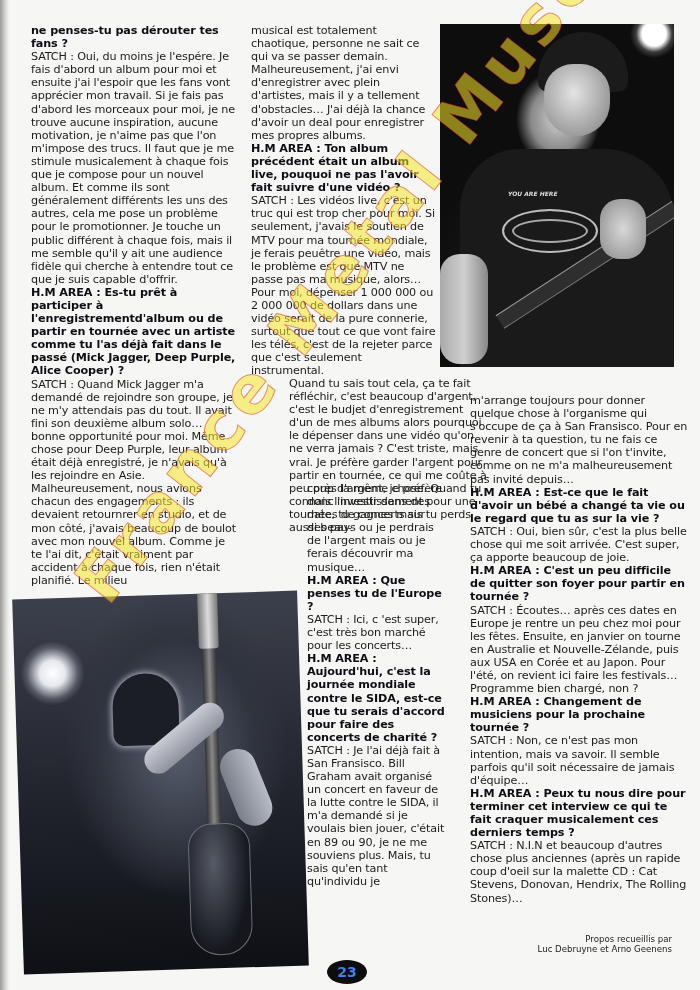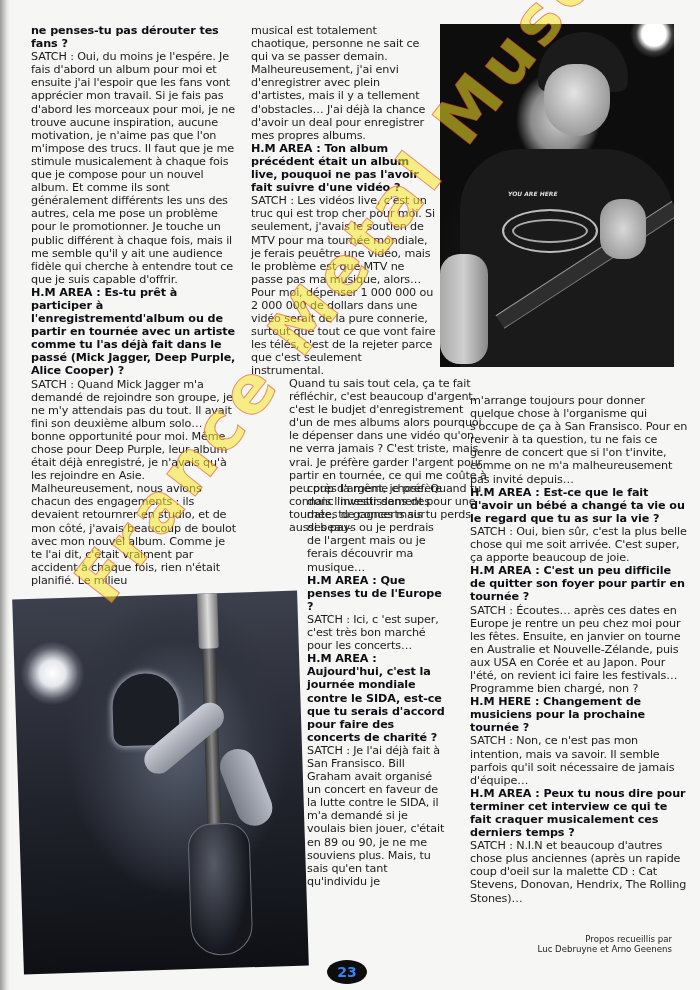--- a/index.html
+++ b/index.html
@@ -168,21 +168,21 @@
   <p class="q">H.M AREA : Aujourd'hui, c'est la journée mondiale contre le SIDA, est-ce que tu serais d'accord pour faire des concerts de charité ?</p>
   <p class="a">SATCH : Je l'ai déjà fait à San Fransisco. Bill Graham avait organisé un concert en faveur de la lutte contre le SIDA, il m'a demandé si je voulais bien jouer, c'était en 89 ou 90, je ne me souviens plus. Mais, tu sais qu'en tant qu'individu je</p>
 </div>
 
 <div class="col" id="col3">
   <p class="a">m'arrange toujours pour donner quelque chose à l'organisme qui s'occupe de ça  à San Fransisco. Pour en revenir à ta question, tu ne fais ce genre de concert que si l'on t'invite, comme on ne m'a malheureusement pas invité depuis…</p>
   <p class="q">H.M AREA : Est-ce que le fait d'avoir un bébé a changé ta vie ou le regard que tu as sur la vie ?</p>
   <p class="a">SATCH : Oui, bien sûr, c'est la plus belle chose qui me soit arrivée. C'est super, ça apporte beaucoup de joie.</p>
   <p class="q">H.M AREA : C'est un peu difficile de quitter son foyer pour partir en tournée ?</p>
   <p class="a">SATCH : Écoutes… après ces dates en Europe je rentre un peu chez moi pour les fêtes. Ensuite, en janvier on tourne en Australie et Nouvelle-Zélande, puis aux USA  en Corée et au  Japon. Pour l'été, on revient ici faire les festivals… Programme bien chargé, non ?</p>
-  <p class="q">H.M HERE : Changement de musiciens pour la prochaine tournée ?</p>
+  <p class="q">H.M AREA : Changement de musiciens pour la prochaine tournée ?</p>
   <p class="a">SATCH : Non, ce n'est pas mon intention, mais va savoir. Il semble parfois qu'il soit nécessaire de jamais d'équipe…</p>
   <p class="q">H.M AREA : Peux tu nous dire pour terminer cet interview ce qui te fait craquer musicalement ces derniers temps ?</p>
   <p class="a">SATCH : N.I.N et beaucoup d'autres chose plus anciennes (après un rapide coup d'oeil sur la malette CD : Cat Stevens, Donovan, Hendrix, The Rolling Stones)…</p>
 </div>
 
 <div class="photo" id="photo-top">
   <div class="shirt"></div>
   <div class="print"></div>
   <div class="print-label">YOU ARE HERE</div>
   <div class="hat"></div>

